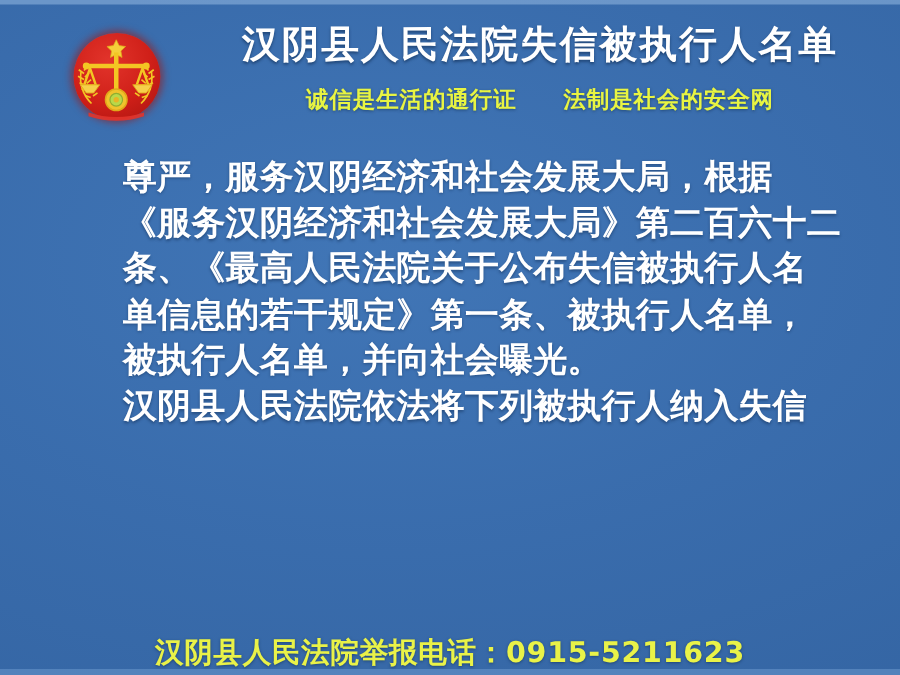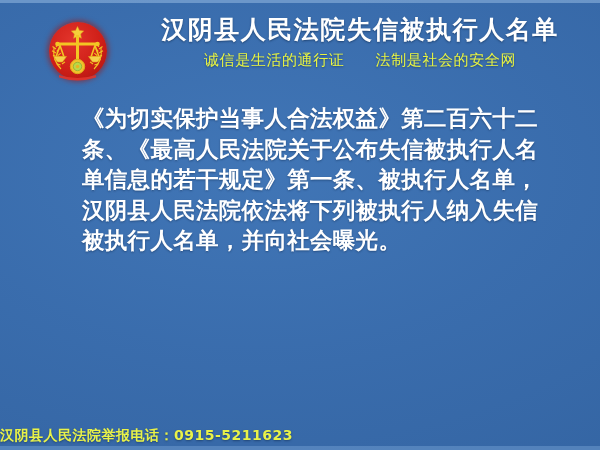--- a/index.html
+++ b/index.html
@@ -94,24 +94,24 @@
     font-size: 25px;
     font-weight: bold;
     letter-spacing: 1.5px;
     line-height: 36px;
     text-shadow: 0 1px 2px rgba(10,35,70,0.55);
     white-space: nowrap;
   }
   .sub-title {
     color: #e8f442;
     font-size: 15px;
-    font-weight: normal;
+    font-weight: bold;
     letter-spacing: 0.6px;
     line-height: 24px;
-    margin-top: 0;
+    margin-top: 6px;
     text-shadow: 0 1px 2px rgba(10,35,70,0.5);
     white-space: nowrap;
   }
 
   
   .body-text {
     position: absolute;
     top: 103px;
     left: 82px;
     width: 452px;
@@ -125,22 +125,23 @@
   }
   .body-line { height: 30.5px; }
   .body-line.indent { text-indent: 46px; }
 
   
   .footer {
     position: absolute;
     bottom: 4px;
     left: 0;
     width: 100%;
+    text-align: center;
     color: #e9f248;
-    font-size: 14px;
+    font-size: 19px;
     font-weight: bold;
     letter-spacing: 0.5px;
     line-height: 22px;
     text-shadow: 0 1px 2px rgba(10,35,70,0.5);
   }
 </style>
 </head>
 <body>
 
 <div id="poster">
@@ -191,23 +192,24 @@
         </svg>
       </div>
 
       <div class="titles">
         <div class="main-title">汉阴县人民法院失信被执行人名单</div>
         <div class="sub-title">诚信是生活的通行证　　法制是社会的安全网</div>
       </div>
     </div>
 
     <div class="body-text">
-      <div class="body-line">《为切实保护当事人合法权益》第二百六十二</div>
+      <div class="body-line">尊严，服务汉阴经济和社会发展大局，根据</div>
+      <div class="body-line">《服务汉阴经济和社会发展大局》第二百六十二</div>
       <div class="body-line">条、《最高人民法院关于公布失信被执行人名</div>
       <div class="body-line">单信息的若干规定》第一条、被执行人名单，</div>
+      <div class="body-line">被执行人名单，并向社会曝光。</div>
       <div class="body-line">汉阴县人民法院依法将下列被执行人纳入失信</div>
-      <div class="body-line">被执行人名单，并向社会曝光。</div>
     </div>
 
     <div class="footer">汉阴县人民法院举报电话：0915-5211623</div>
 
   </div>
 </div>
 
 </body></html>

